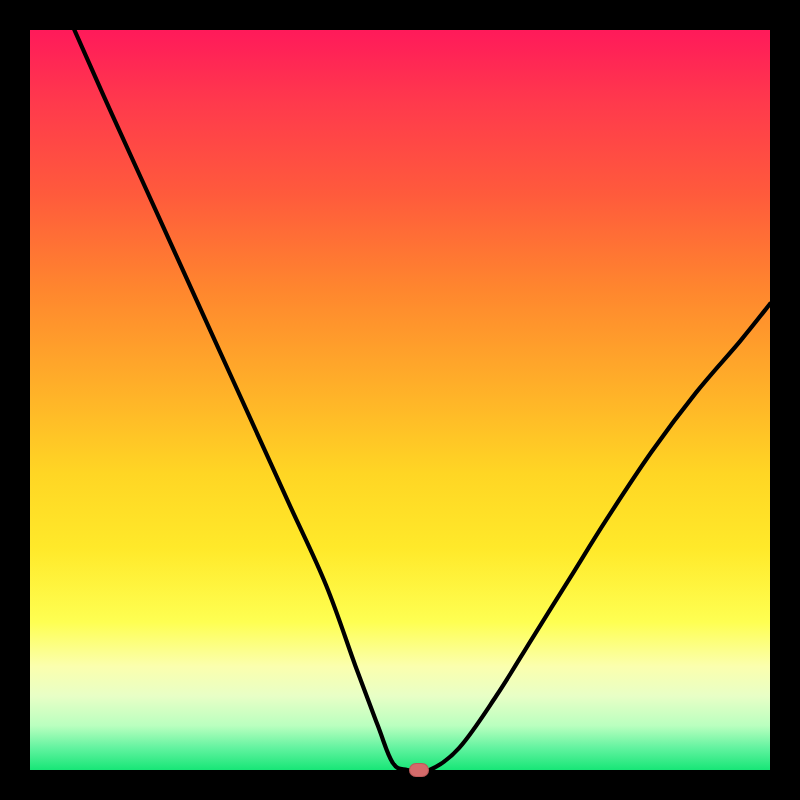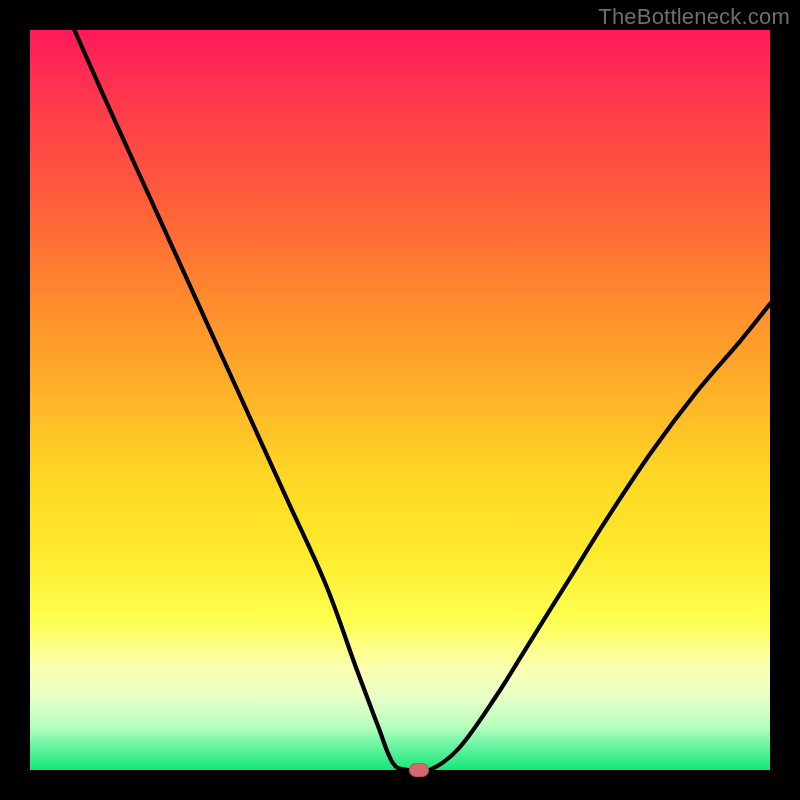--- a/index.html
+++ b/index.html
@@ -65,21 +65,20 @@
     border-radius: 8px;
     transform: translate(-50%, -50%);
     z-index: 3;
     box-shadow: 0 0 0 1px rgba(120,40,40,0.25) inset;
   }
 </style>
 </head>
 <body>
 
 <div class="frame">
-  <div class="watermark">TheBottleneck.com</div>
 
   <div class="plot-area">
     <svg class="curve" viewBox="0 0 740 740" preserveAspectRatio="none">
       <path id="curve-path" d="M 44.40 0.00 C 49.73 11.99, 62.01 39.96, 74.00 66.60 C 85.99 93.24, 97.68 118.70, 111.00 148.00 C 124.32 177.30, 134.68 200.10, 148.00 229.40 C 161.32 258.70, 171.68 281.50, 185.00 310.80 C 198.32 340.10, 208.68 362.90, 222.00 392.20 C 235.32 421.50, 245.68 444.30, 259.00 473.60 C 272.32 502.90, 284.01 525.70, 296.00 555.00 C 307.99 584.30, 316.28 611.09, 325.60 636.40 C 334.92 661.71, 341.14 678.28, 347.80 695.60 C 354.46 712.92, 357.27 724.61, 362.60 732.60 C 367.93 740.59, 370.74 738.67, 377.40 740.00 C 384.06 741.33, 390.28 744.00, 399.60 740.00 C 408.92 736.00, 417.21 731.12, 429.20 717.80 C 441.19 704.48, 452.88 685.98, 466.20 666.00 C 479.52 646.02, 489.88 628.11, 503.20 606.80 C 516.52 585.49, 526.88 568.91, 540.20 547.60 C 553.52 526.29, 562.55 511.04, 577.20 488.40 C 591.85 465.76, 605.62 444.44, 621.60 421.80 C 637.58 399.16, 650.02 382.58, 666.00 362.60 C 681.98 342.62, 697.08 326.78, 710.40 310.80 C 723.72 294.82, 734.67 280.46, 740.00 273.80" fill="none" stroke="#000" stroke-width="4.2" stroke-linejoin="round" stroke-linecap="round"></path>
     </svg>
     <div id="marker" class="marker" style="left: 388.5px; top: 740px;"></div>
   </div>
 </div>
 
 </body></html>

